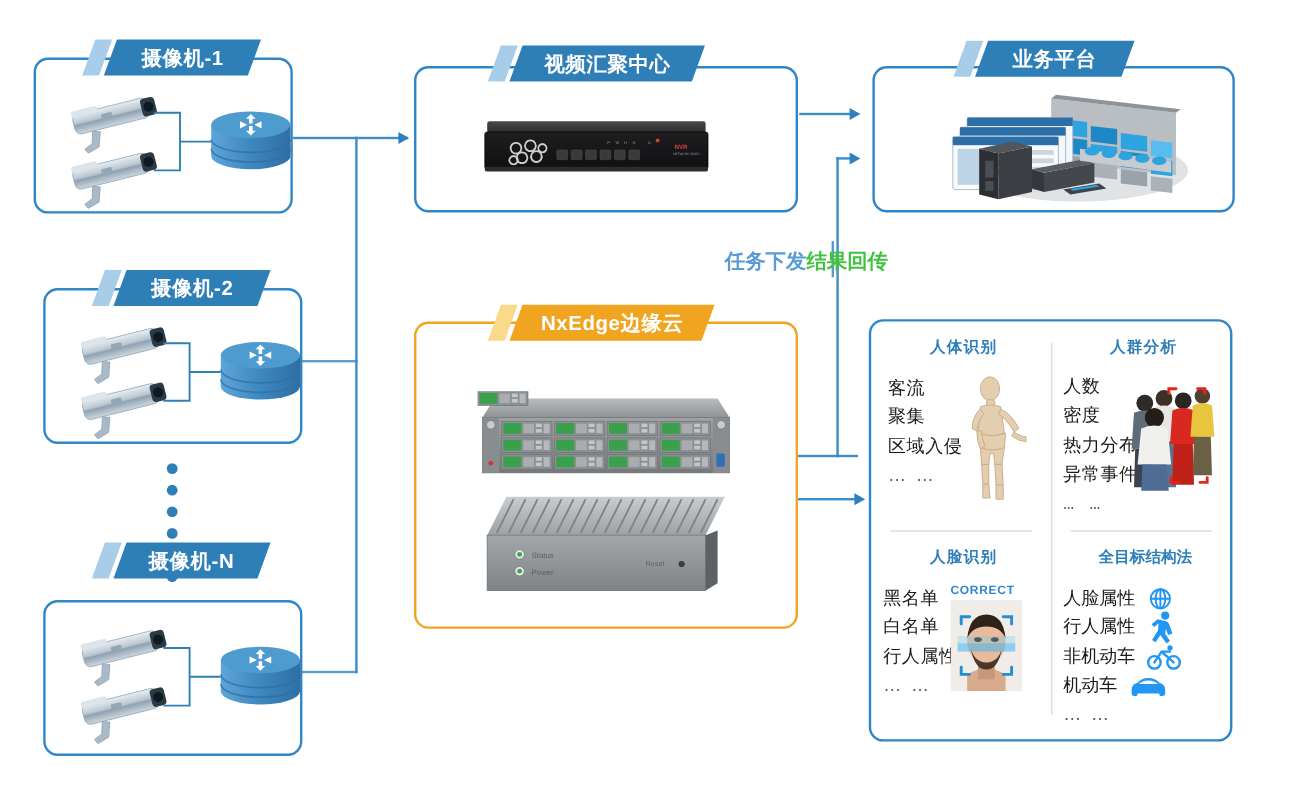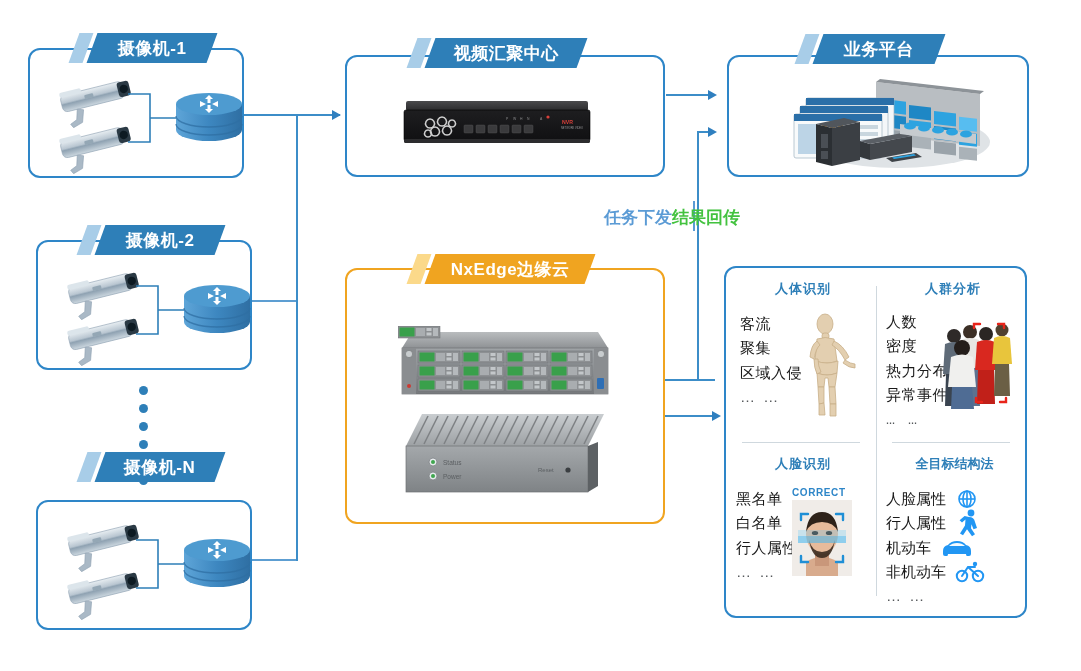--- a/index.html
+++ b/index.html
@@ -620,38 +620,38 @@
       <div class="attr-row">
         <span>行人属性</span>
         <span class="attr-ico" style="width:30px;">
           <svg width="24" height="28" viewBox="0 0 24 28" fill="#2196f3">
             <circle cx="14" cy="4" r="3.4"></circle>
             <path d="M12 8 q5 0 6 5 l2 6 l-3.5 1.2 l-2 -5 l-0.5 4 l4 6 l-3 2 l-5 -7 l-4 6 l-3 -1.8 l5 -8 l0.5 -6 l-3.5 3 l-2.4 -2.2 l5 -4.2 Z"></path>
           </svg>
         </span>
       </div>
       <div class="attr-row">
-        <span>机动车</span>
-        <span class="attr-ico" style="width:36px;">
-          <svg width="34" height="20" viewBox="0 0 34 20" fill="#2196f3">
-            <path d="M3 13 q0 -5 5 -6 q3 -4 9 -4 q6 0 9 4 q5 1 5 6 l0 3 q0 2 -2 2 l-2 0 q-1 0 -1 -2 l-18 0 q0 2 -1 2 l-2 0 q-2 0 -2 -2 Z"></path>
-            <path d="M9 8 q3 -3 8 -3 q5 0 8 3 Z" fill="#ffffff" opacity=".95"></path>
-          </svg>
-        </span>
-      </div>
-      <div class="attr-row">
         <span>非机动车</span>
         <span class="attr-ico" style="width:32px;">
           <svg width="30" height="22" viewBox="0 0 30 22" fill="none" stroke="#2196f3" stroke-width="2">
             <circle cx="7" cy="15" r="5.2"></circle>
               <circle cx="23" cy="15" r="5.2"></circle>
             <path d="M7 15 L13 6 L20 6 M13 6 L23 15" stroke-linecap="round"></path>
             <circle cx="20" cy="3" r="2.2" fill="#2196f3" stroke="none"></circle>
           </svg>
         </span>
       </div>
+      <div class="attr-row">
+        <span>机动车</span>
+        <span class="attr-ico" style="width:36px;">
+          <svg width="34" height="20" viewBox="0 0 34 20" fill="#2196f3">
+            <path d="M3 13 q0 -5 5 -6 q3 -4 9 -4 q6 0 9 4 q5 1 5 6 l0 3 q0 2 -2 2 l-2 0 q-1 0 -1 -2 l-18 0 q0 2 -1 2 l-2 0 q-2 0 -2 -2 Z"></path>
+            <path d="M9 8 q3 -3 8 -3 q5 0 8 3 Z" fill="#ffffff" opacity=".95"></path>
+          </svg>
+        </span>
+      </div>
       <div class="quad-list" style="padding-left:0;">
         <div style="color:#55585b;letter-spacing:2px;">… …</div>
       </div>
     </div>
   </div>
 
 </div>
 
 </body></html>

